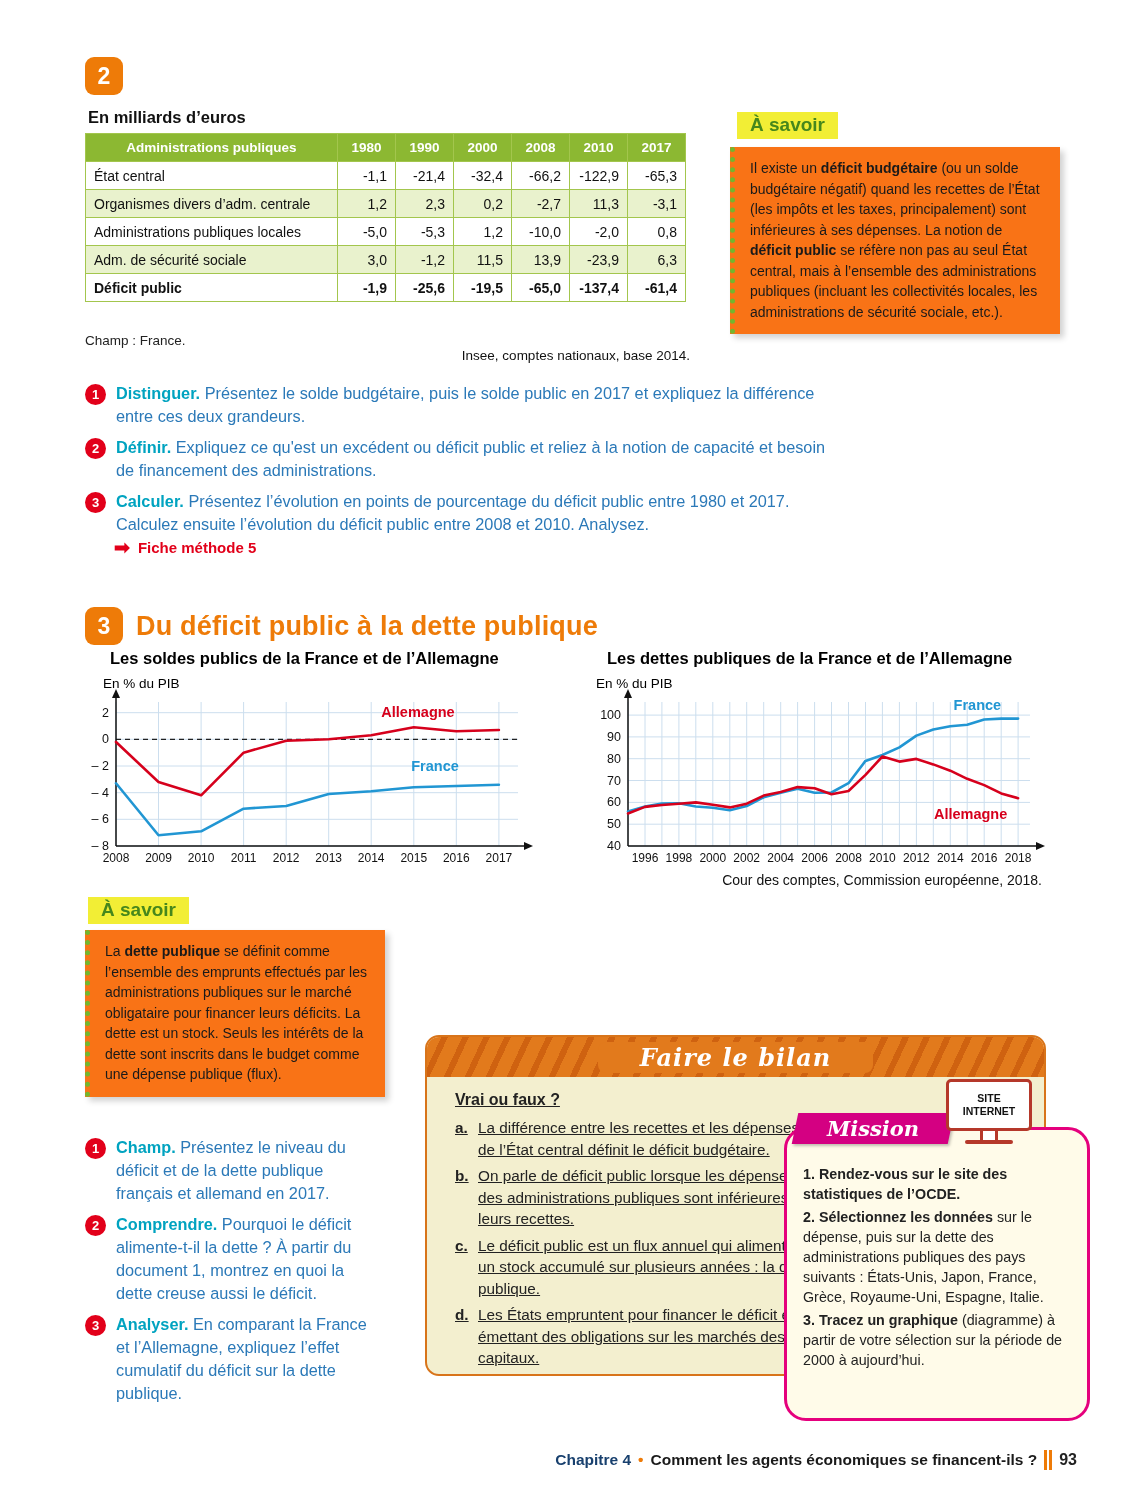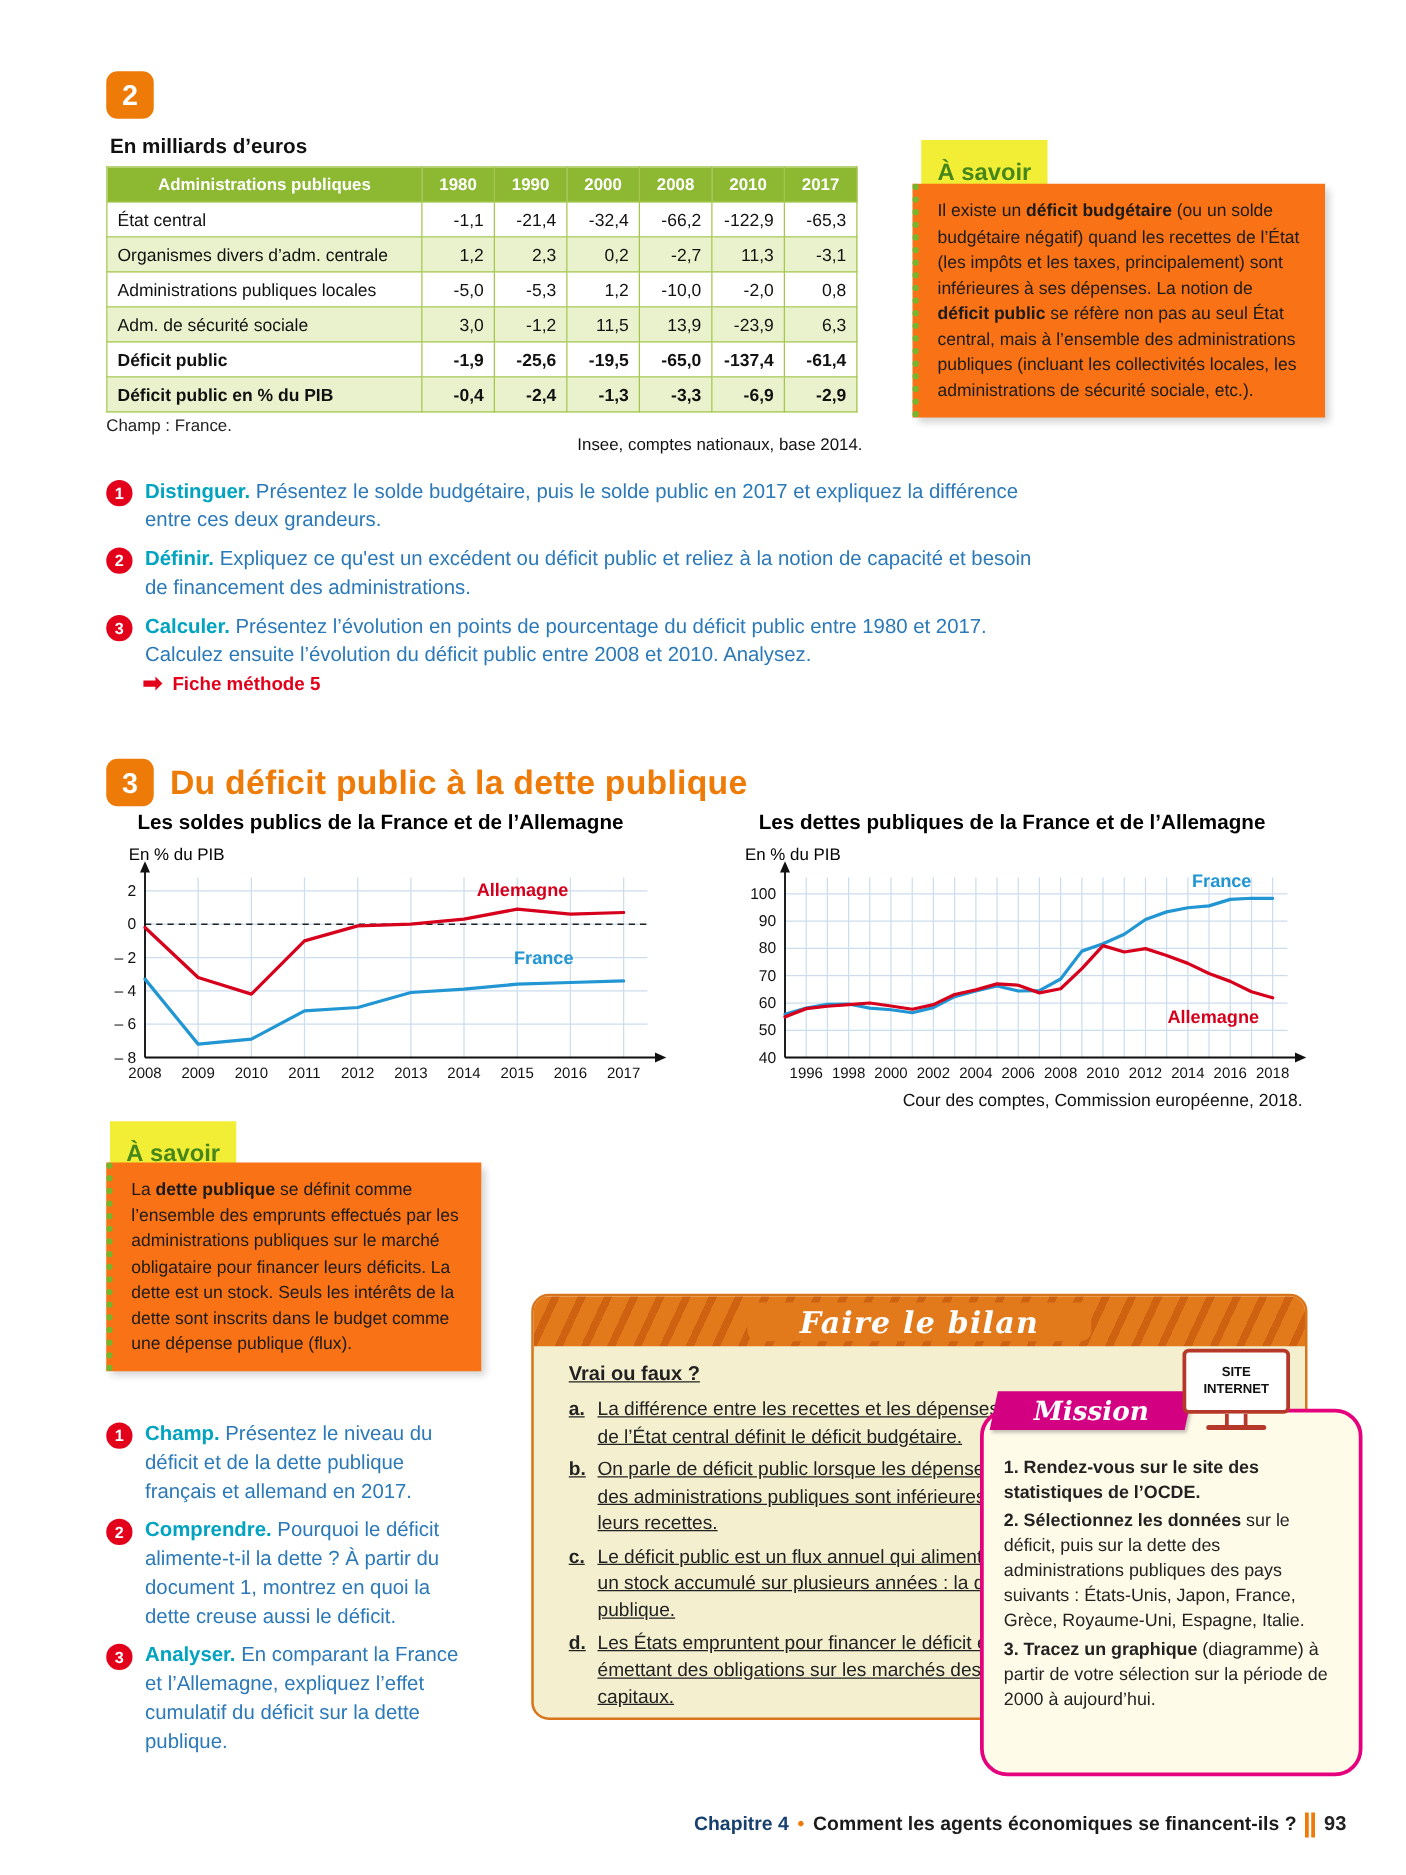--- a/index.html
+++ b/index.html
@@ -21,21 +21,21 @@
   table.budget td{height:28px;padding:4px 8px;background:#fff;}
   table.budget tbody tr:nth-child(even) td{background:var(--table-row-green,#e9f2cd);}
   table.budget td.lbl{text-align:left;font-size:14px;}
   table.budget td.num{text-align:right;}
   table.budget tr.bold td{font-weight:bold;}
   .champ{position:absolute;left:85px;top:333px;font-size:13.5px;color:#222;}
   .tsource{position:absolute;left:420px;top:348px;width:270px;text-align:right;font-size:13.5px;color:#111;}
 
   
   .asavoir-title{position:absolute;display:inline-block;background:var(--yellow,#f2ee35);color:#46871c;
-                 font-weight:bold;font-size:19px;padding:16px 13px 3px;}
+                 font-weight:bold;font-size:19px;padding:2px 13px 3px;}
   .asavoir-box{position:absolute;background:#f97316;border-left:5px dotted #74b62e;
                padding:11px 13px 12px 15px;font-size:14px;line-height:20.5px;color:#1a1a1a;
                box-shadow:4px 4px 6px rgba(0,0,0,.18);}
   .asavoir-box .b{font-weight:bold;}
 
   
   .questions{position:absolute;}
   .question{display:flex;gap:10px;margin-bottom:8px;font-size:16.3px;line-height:23px;color:var(--question-blue,#2b79b8);}
   .qnum{flex:0 0 21px;height:21px;border-radius:50%;background:var(--red,#e2001a);color:#fff;
         font-weight:bold;font-size:13px;display:flex;align-items:center;justify-content:center;margin-top:2px;}
@@ -147,29 +147,20 @@
           <td class="num">6,3</td>
         </tr>
         <tr class="bold">
           <td class="lbl">Déficit public</td>
           <td class="num">-1,9</td>
           <td class="num">-25,6</td>
           <td class="num">-19,5</td>
           <td class="num">-65,0</td>
           <td class="num">-137,4</td>
           <td class="num">-61,4</td>
-        </tr>
-        <tr class="bold">
-          <td class="lbl">Déficit public en % du PIB</td>
-          <td class="num">-0,4</td>
-          <td class="num">-2,4</td>
-          <td class="num">-1,3</td>
-          <td class="num">-3,3</td>
-          <td class="num">-6,9</td>
-          <td class="num">-2,9</td>
         </tr>
       </tbody>
   </table>
 
   <div class="champ">Champ : France.</div>
   <div class="tsource">Insee, comptes nationaux, base 2014.</div>
 
   <div class="asavoir-title" style="left:737px;top:112px;">À savoir</div>
   <div class="asavoir-box" style="left:730px;top:147px;width:330px;"><span>Il existe un </span><span class="b">déficit budgétaire</span><span> (ou un solde budgétaire négatif) quand les recettes de l’État (les impôts et les taxes, principalement) sont inférieures à ses dépenses. La notion de </span><span class="b">déficit public</span><span> se réfère non pas au seul État central, mais à l’ensemble des administrations publiques (incluant les collectivités locales, les administrations de sécurité sociale, etc.).</span></div>
 
@@ -350,21 +341,21 @@
         </div>
     </div>
   </div>
 
   <div class="mission">
     <div class="mission-banner">
       <span>Mission</span>
     </div>
     <div class="mission-body">
         <p><span class="b">1. Rendez-vous sur le site des statistiques de l’OCDE.</span></p>
-        <p><span class="b">2. Sélectionnez les données</span><span> sur le déficit, puis sur la dette des administrations publiques des pays suivants : États-Unis, Japon, France, Grèce, Royaume-Uni, Espagne, Italie.</span></p>
+        <p><span class="b">2. Sélectionnez les données</span><span> sur le dépense, puis sur la dette des administrations publiques des pays suivants : États-Unis, Japon, France, Grèce, Royaume-Uni, Espagne, Italie.</span></p>
         <p><span class="b">3. Tracez un graphique</span><span> (diagramme) à partir de votre sélection sur la période de 2000 à aujourd’hui.</span></p>
       </div>
   </div>
 
   <div class="site-icon">
     <div class="monitor">
       <span>SITE</span>
       <span>INTERNET</span>
     </div>
     <div class="stand"></div>

